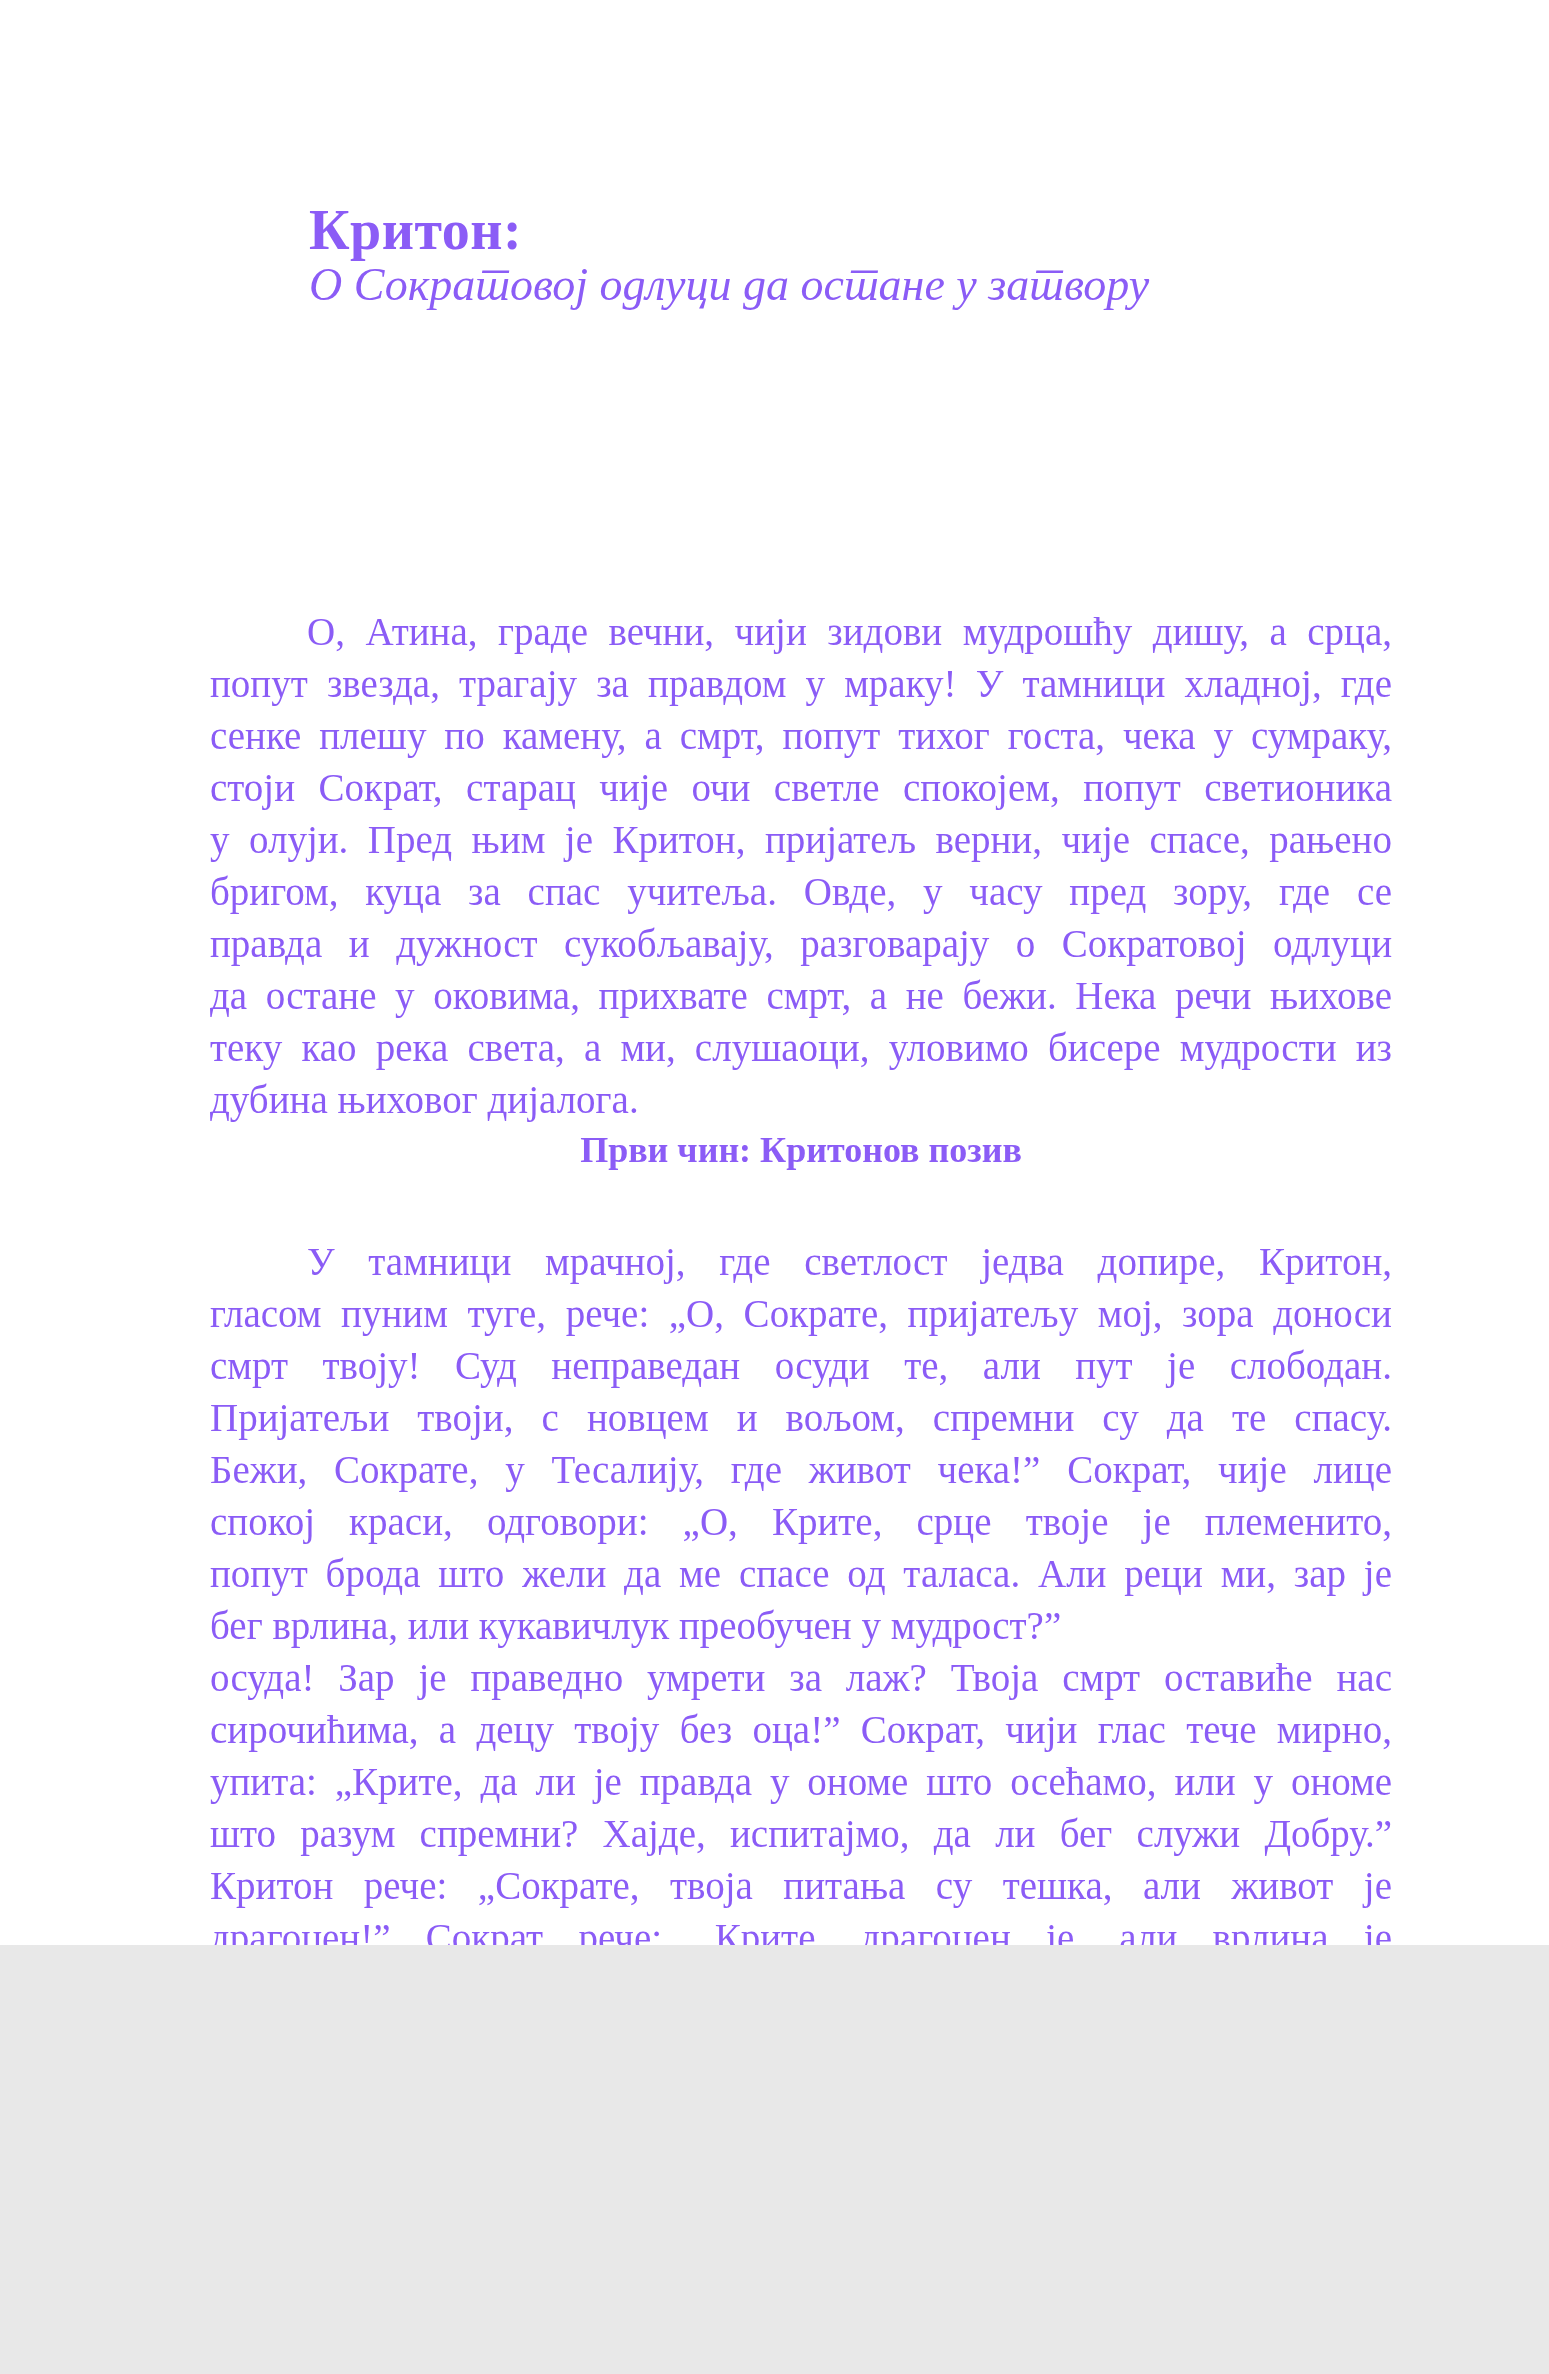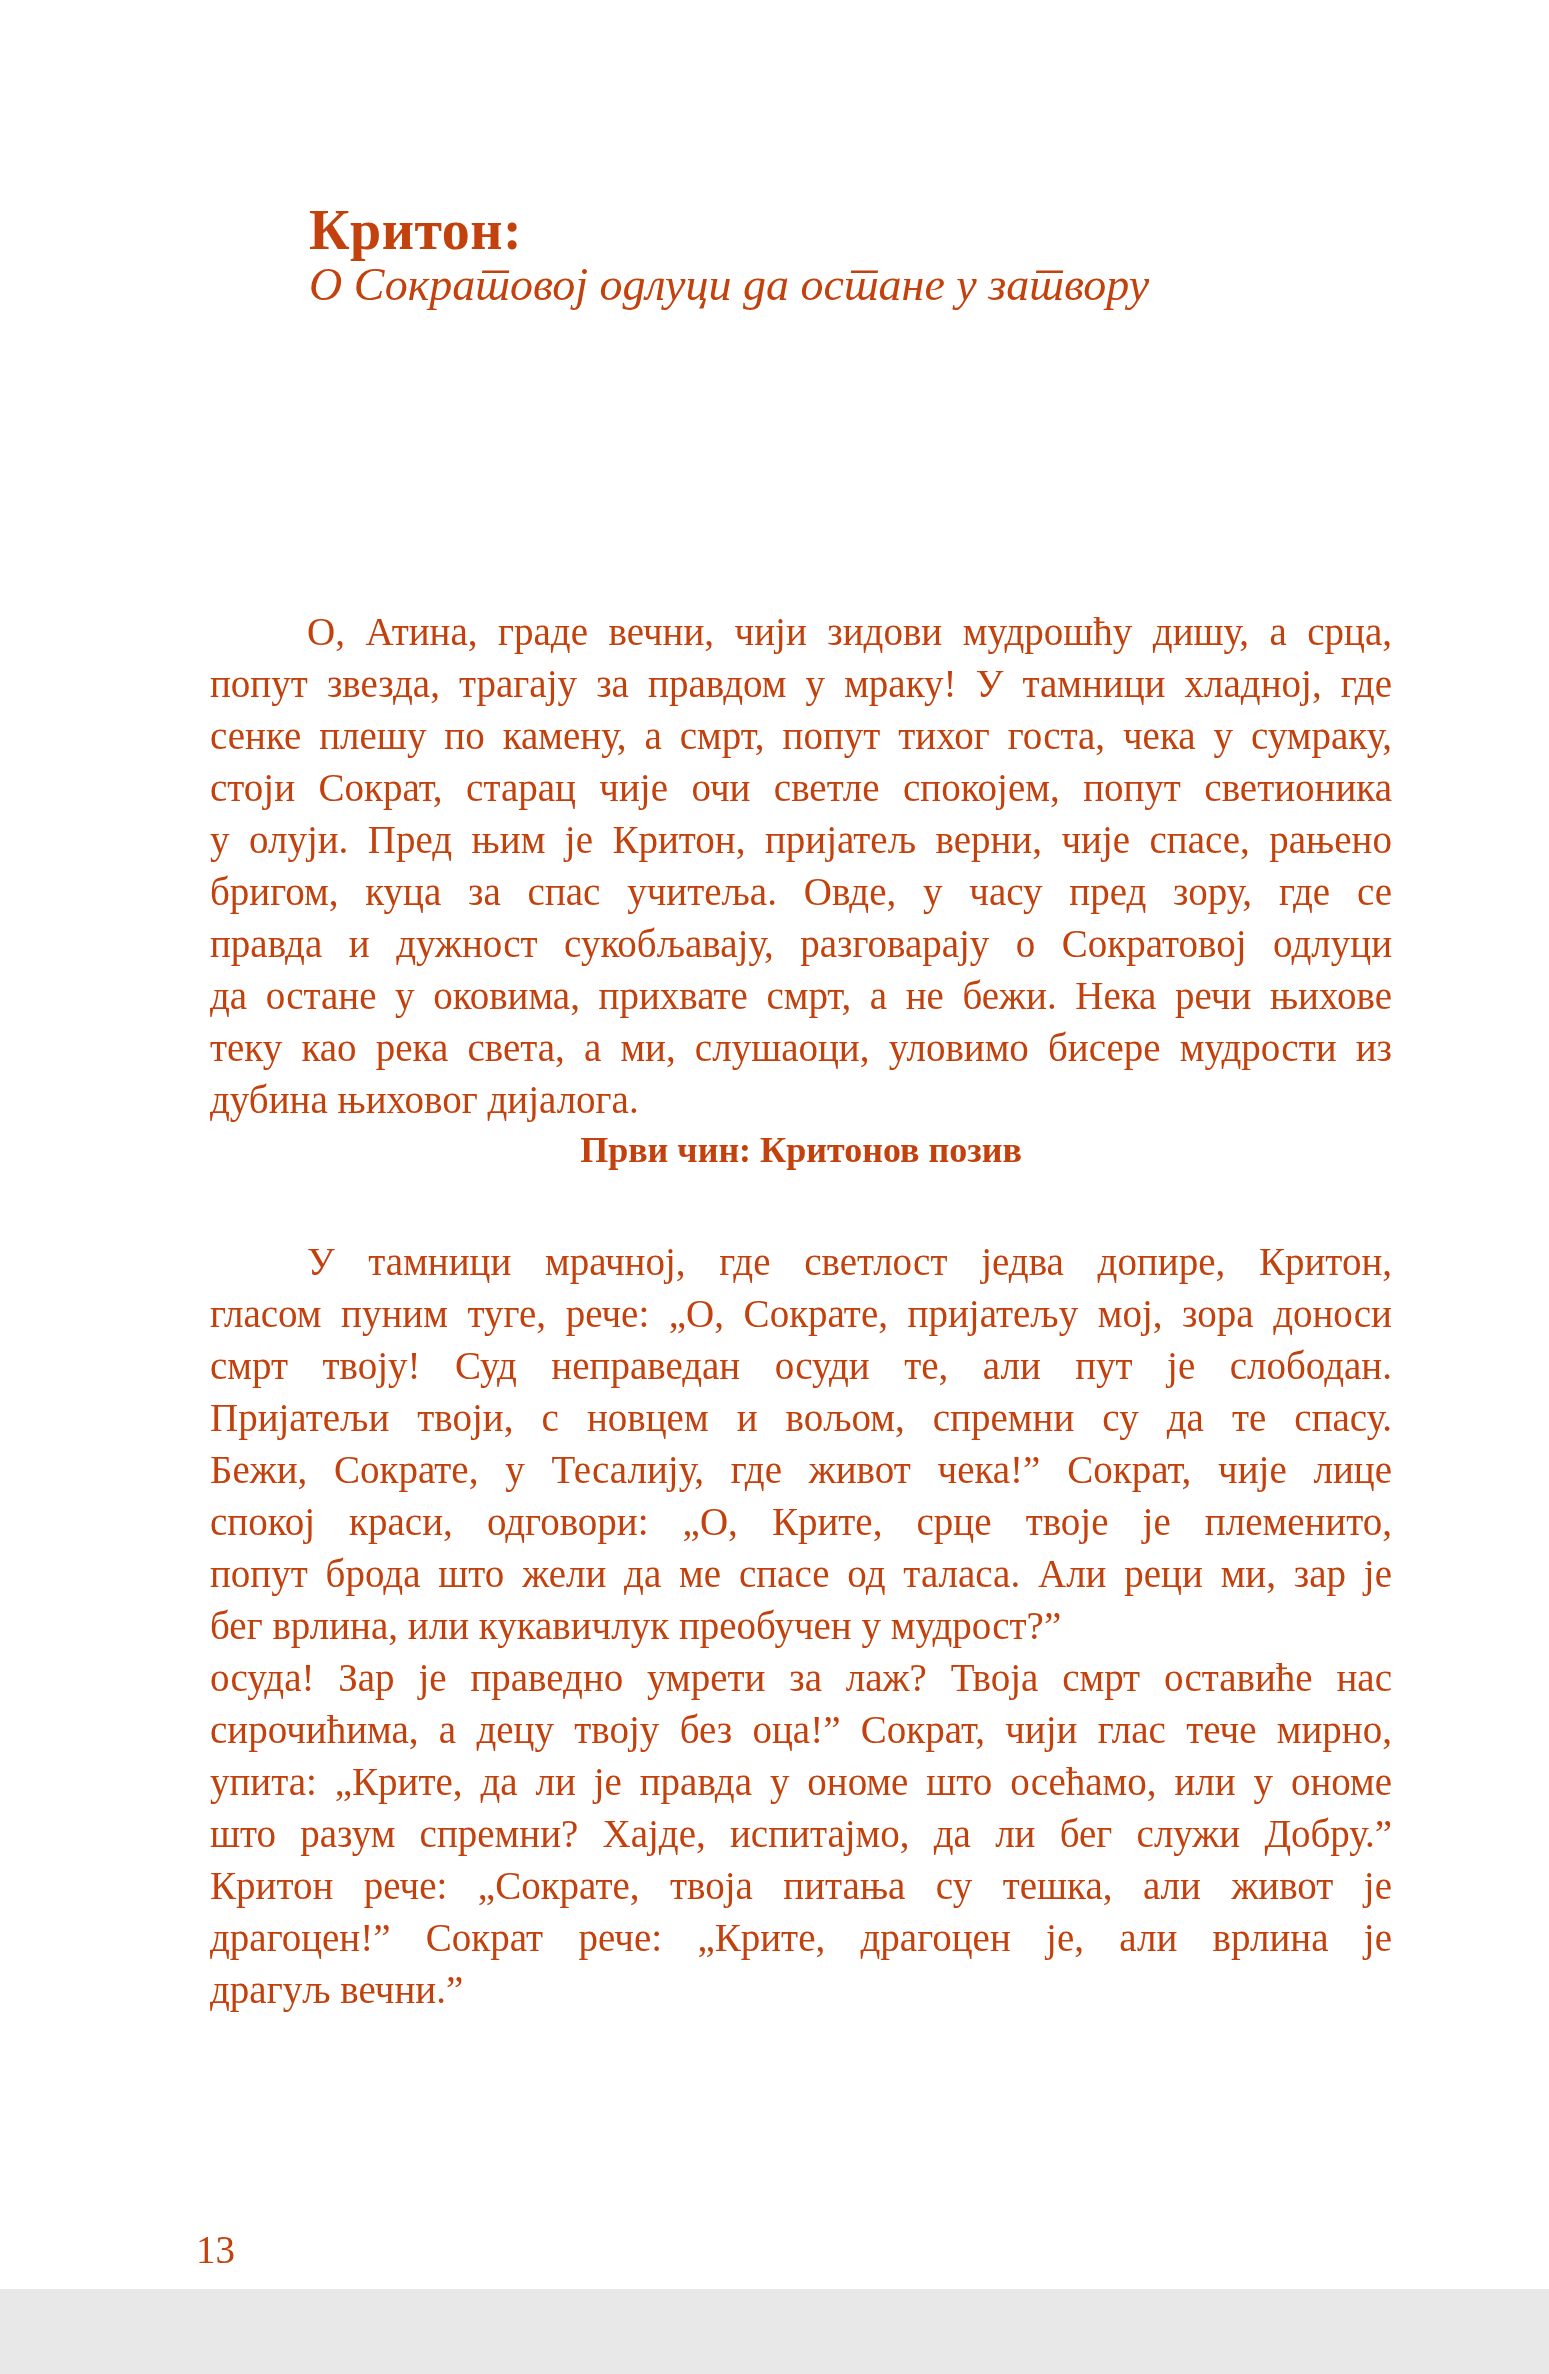--- a/index.html
+++ b/index.html
@@ -3,23 +3,23 @@
 <meta charset="utf-8">
 <style>
   html, body {
     margin: 0;
     padding: 0;
     background: #e8e8e8;
   }
   .page {
     position: relative;
     width: 1549px;
-    height: 2289px;
+    height: 1945px;
     background: #ffffff;
-    color: #c2410c;
+    color: #8b5cf6;
     font-family: "Liberation Serif", "DejaVu Serif", serif;
     overflow: hidden;
   }
   
   .title-block {
     position: absolute;
     left: 309px;
     top: 204px;
     width: 1085px;
   }

